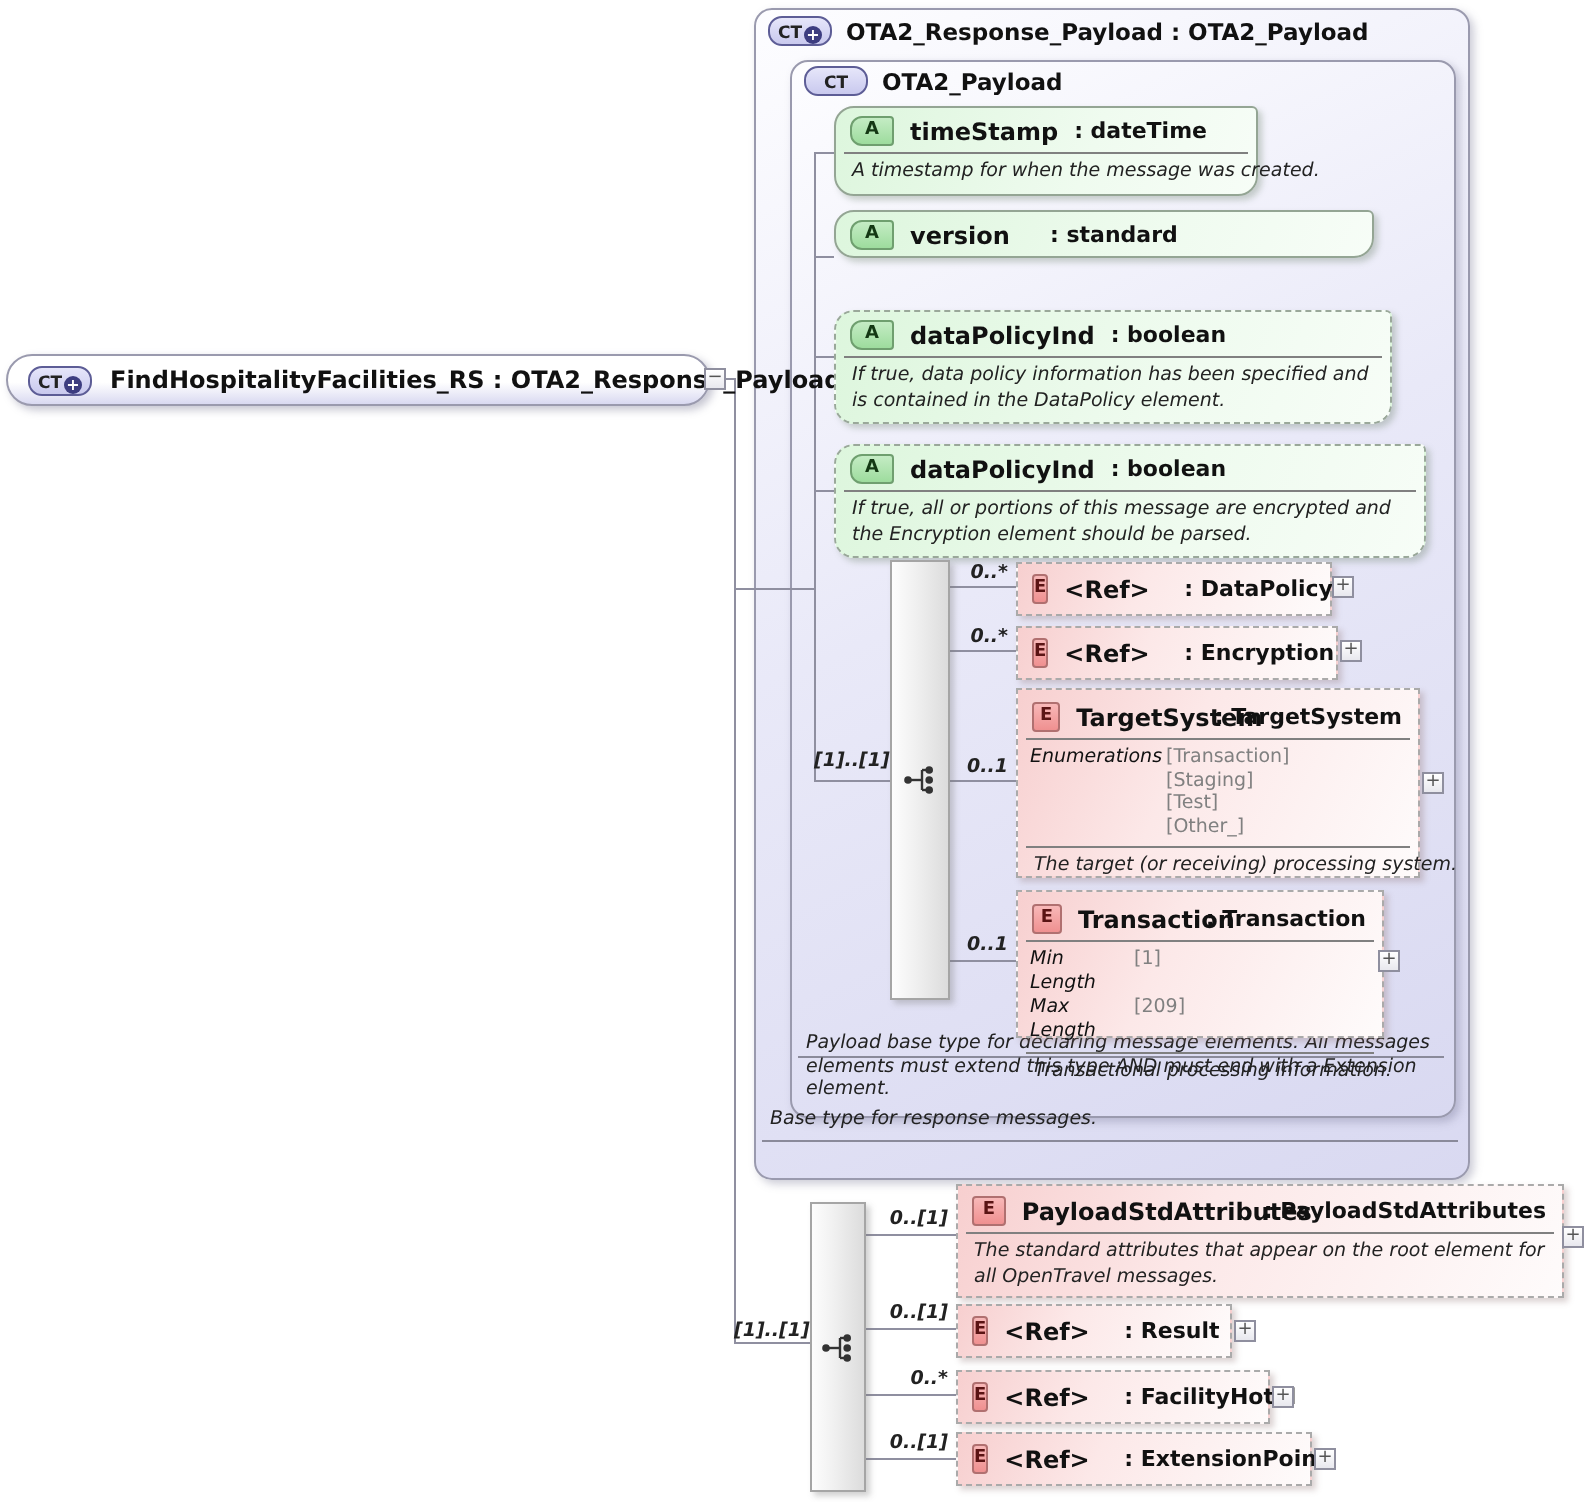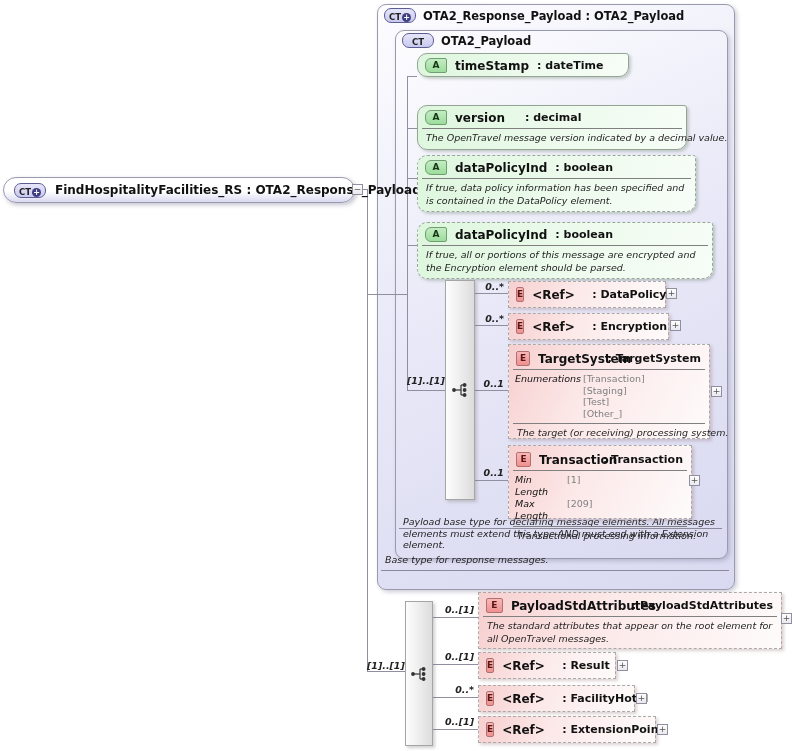--- a/index.html
+++ b/index.html
@@ -117,29 +117,29 @@
     <span class="t">FindHospitalityFacilities_RS : OTA2_Response_Payload</span>
   </div>
   <div class="expander" style="left:352px;top:184px">−</div>
 
   <div class="attr-box" style="left:417px;top:53px;width:210px">
     <div class="box-head">
         <span class="badge-a">A</span>
         <span class="nm">timeStamp</span>
         <span class="tp">: dateTime</span>
       </div>
+    <div class="box-doc one-line">A timestamp for when the message was created.</div>
   </div>
 
   <div class="attr-box" style="left:417px;top:105px;width:268px">
     <div class="box-head">
         <span class="badge-a">A</span>
         <span class="nm">version</span>
-        <span class="tp">: decimal</span>
-      </div>
-    <div class="box-doc one-line">The OpenTravel message version indicated by a decimal value.</div>
+        <span class="tp">: standard</span>
+      </div>
   </div>
 
   <div class="attr-box optional" style="left:417px;top:155px;width:277px">
     <div class="box-head">
         <span class="badge-a">A</span>
         <span class="nm">dataPolicyInd</span>
         <span class="tp">: boolean</span>
       </div>
     <div class="box-doc">If true, data policy information has been specified and is contained in the DataPolicy element.</div>
   </div>

